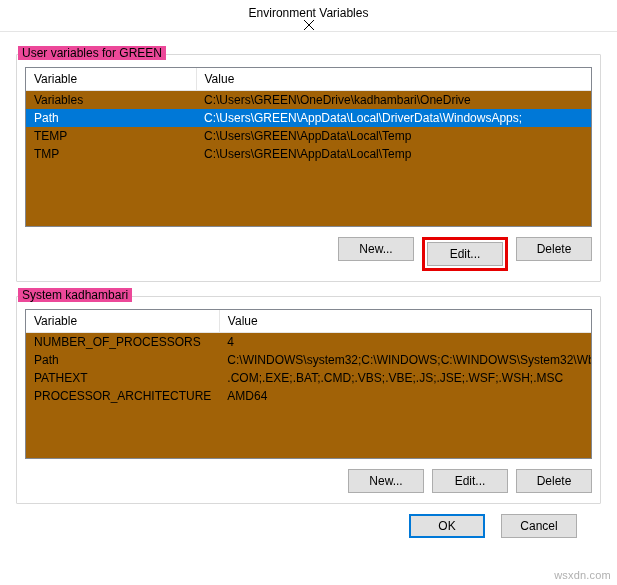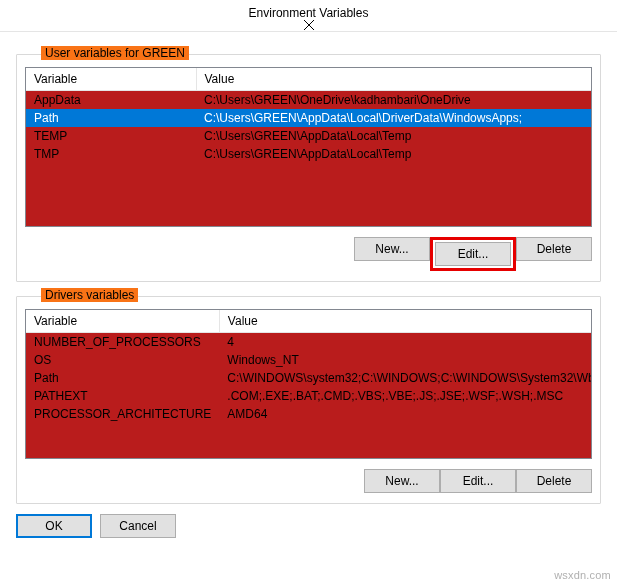--- a/index.html
+++ b/index.html
@@ -33,32 +33,32 @@
     .fieldset {
       border: 1px solid #d9d9d9;
       border-radius: 1px;
       padding: 8px 8px 10px 8px;
       margin-top: 14px;
       position: relative;
     }
     .fieldset-label {
       position: absolute;
       top: -9px;
-      left: 24px;
-      background: #f97316;
+      left: 1px;
+      background: #ec4899;
       padding: 0 4px;
       font-size: 12px;
       color: #000;
     }
     .table-wrap {
       border: 1px solid #828790;
       height: 160px;
       overflow-y: scroll;
       margin-top: 4px;
-      background: #b91c1c;
+      background: #a16207;
     }
     .table-wrap.short { height: 150px; }
     table { width: 100%; border-collapse: collapse; }
     th {
       text-align: left;
       font-weight: 400;
       padding: 4px 8px;
       border-bottom: 1px solid #e5e5e5;
       border-right: 1px solid #e5e5e5;
       background: #fff;
@@ -70,42 +70,43 @@
       padding: 2px 8px;
       white-space: nowrap;
       overflow: hidden;
       text-overflow: clip;
     }
     td.var-col { width: 170px; }
     tr.selected td { background: #0078d7; color: #fff; }
     .button-row {
       display: flex;
       justify-content: flex-end;
-      gap: 0;
+      gap: 8px;
       margin-top: 10px;
     }
     .btn {
       min-width: 76px;
       height: 24px;
       border: 1px solid #adadad;
       background: #e1e1e1;
       font-family: inherit;
       font-size: 12px;
       padding: 0 10px;
       cursor: default;
     }
     .btn.primary { border: 2px solid #0078d7; background: #e1e1e1; }
     .highlight-box {
       border: 3px solid #e60000;
       padding: 2px;
       display: inline-flex;
     }
     .bottom-row {
       display: flex;
-      gap: 8px;
+      justify-content: flex-end;
+      gap: 16px;
       padding: 10px 24px 0 0;
     }
     .watermark {
       position: absolute;
       bottom: 4px;
       right: 6px;
       font-size: 11px;
       color: #b0b0b0;
       letter-spacing: 0.2px;
     }
@@ -133,21 +134,21 @@
     <div class="table-wrap">
       <table>
         <thead>
           <tr>
             <th class="var-col">Variable</th>
             <th>Value</th>
           </tr>
         </thead>
         <tbody id="user-rows">
             <tr>
-              <td class="var-col">AppData</td>
+              <td class="var-col">Variables</td>
               <td>C:\Users\GREEN\OneDrive\kadhambari\OneDrive</td>
             </tr>
             <tr class="selected">
               <td class="var-col">Path</td>
               <td>C:\Users\GREEN\AppData\Local\DriverData\WindowsApps;</td>
             </tr>
             <tr>
               <td class="var-col">TEMP</td>
               <td>C:\Users\GREEN\AppData\Local\Temp</td>
             </tr>
@@ -161,39 +162,35 @@
     <div class="button-row">
       <button class="btn">New...</button>
       <span class="highlight-box">
         <button class="btn">Edit...</button>
       </span>
       <button class="btn">Delete</button>
     </div>
   </div>
 
   <div class="fieldset">
-    <span class="fieldset-label">Drivers variables</span>
+    <span class="fieldset-label">System kadhambari</span>
     <div class="table-wrap short">
       <table>
         <thead>
           <tr>
             <th class="var-col">Variable</th>
             <th>Value</th>
           </tr>
         </thead>
         <tbody id="system-rows">
             <tr>
               <td class="var-col">NUMBER_OF_PROCESSORS</td>
               <td>4</td>
             </tr>
             <tr>
-              <td class="var-col">OS</td>
-              <td>Windows_NT</td>
-            </tr>
-            <tr>
               <td class="var-col">Path</td>
               <td>C:\WINDOWS\system32;C:\WINDOWS;C:\WINDOWS\System32\Wb...</td>
             </tr>
             <tr>
               <td class="var-col">PATHEXT</td>
               <td>.COM;.EXE;.BAT;.CMD;.VBS;.VBE;.JS;.JSE;.WSF;.WSH;.MSC</td>
             </tr>
             <tr>
               <td class="var-col">PROCESSOR_ARCHITECTURE</td>
               <td>AMD64</td>

